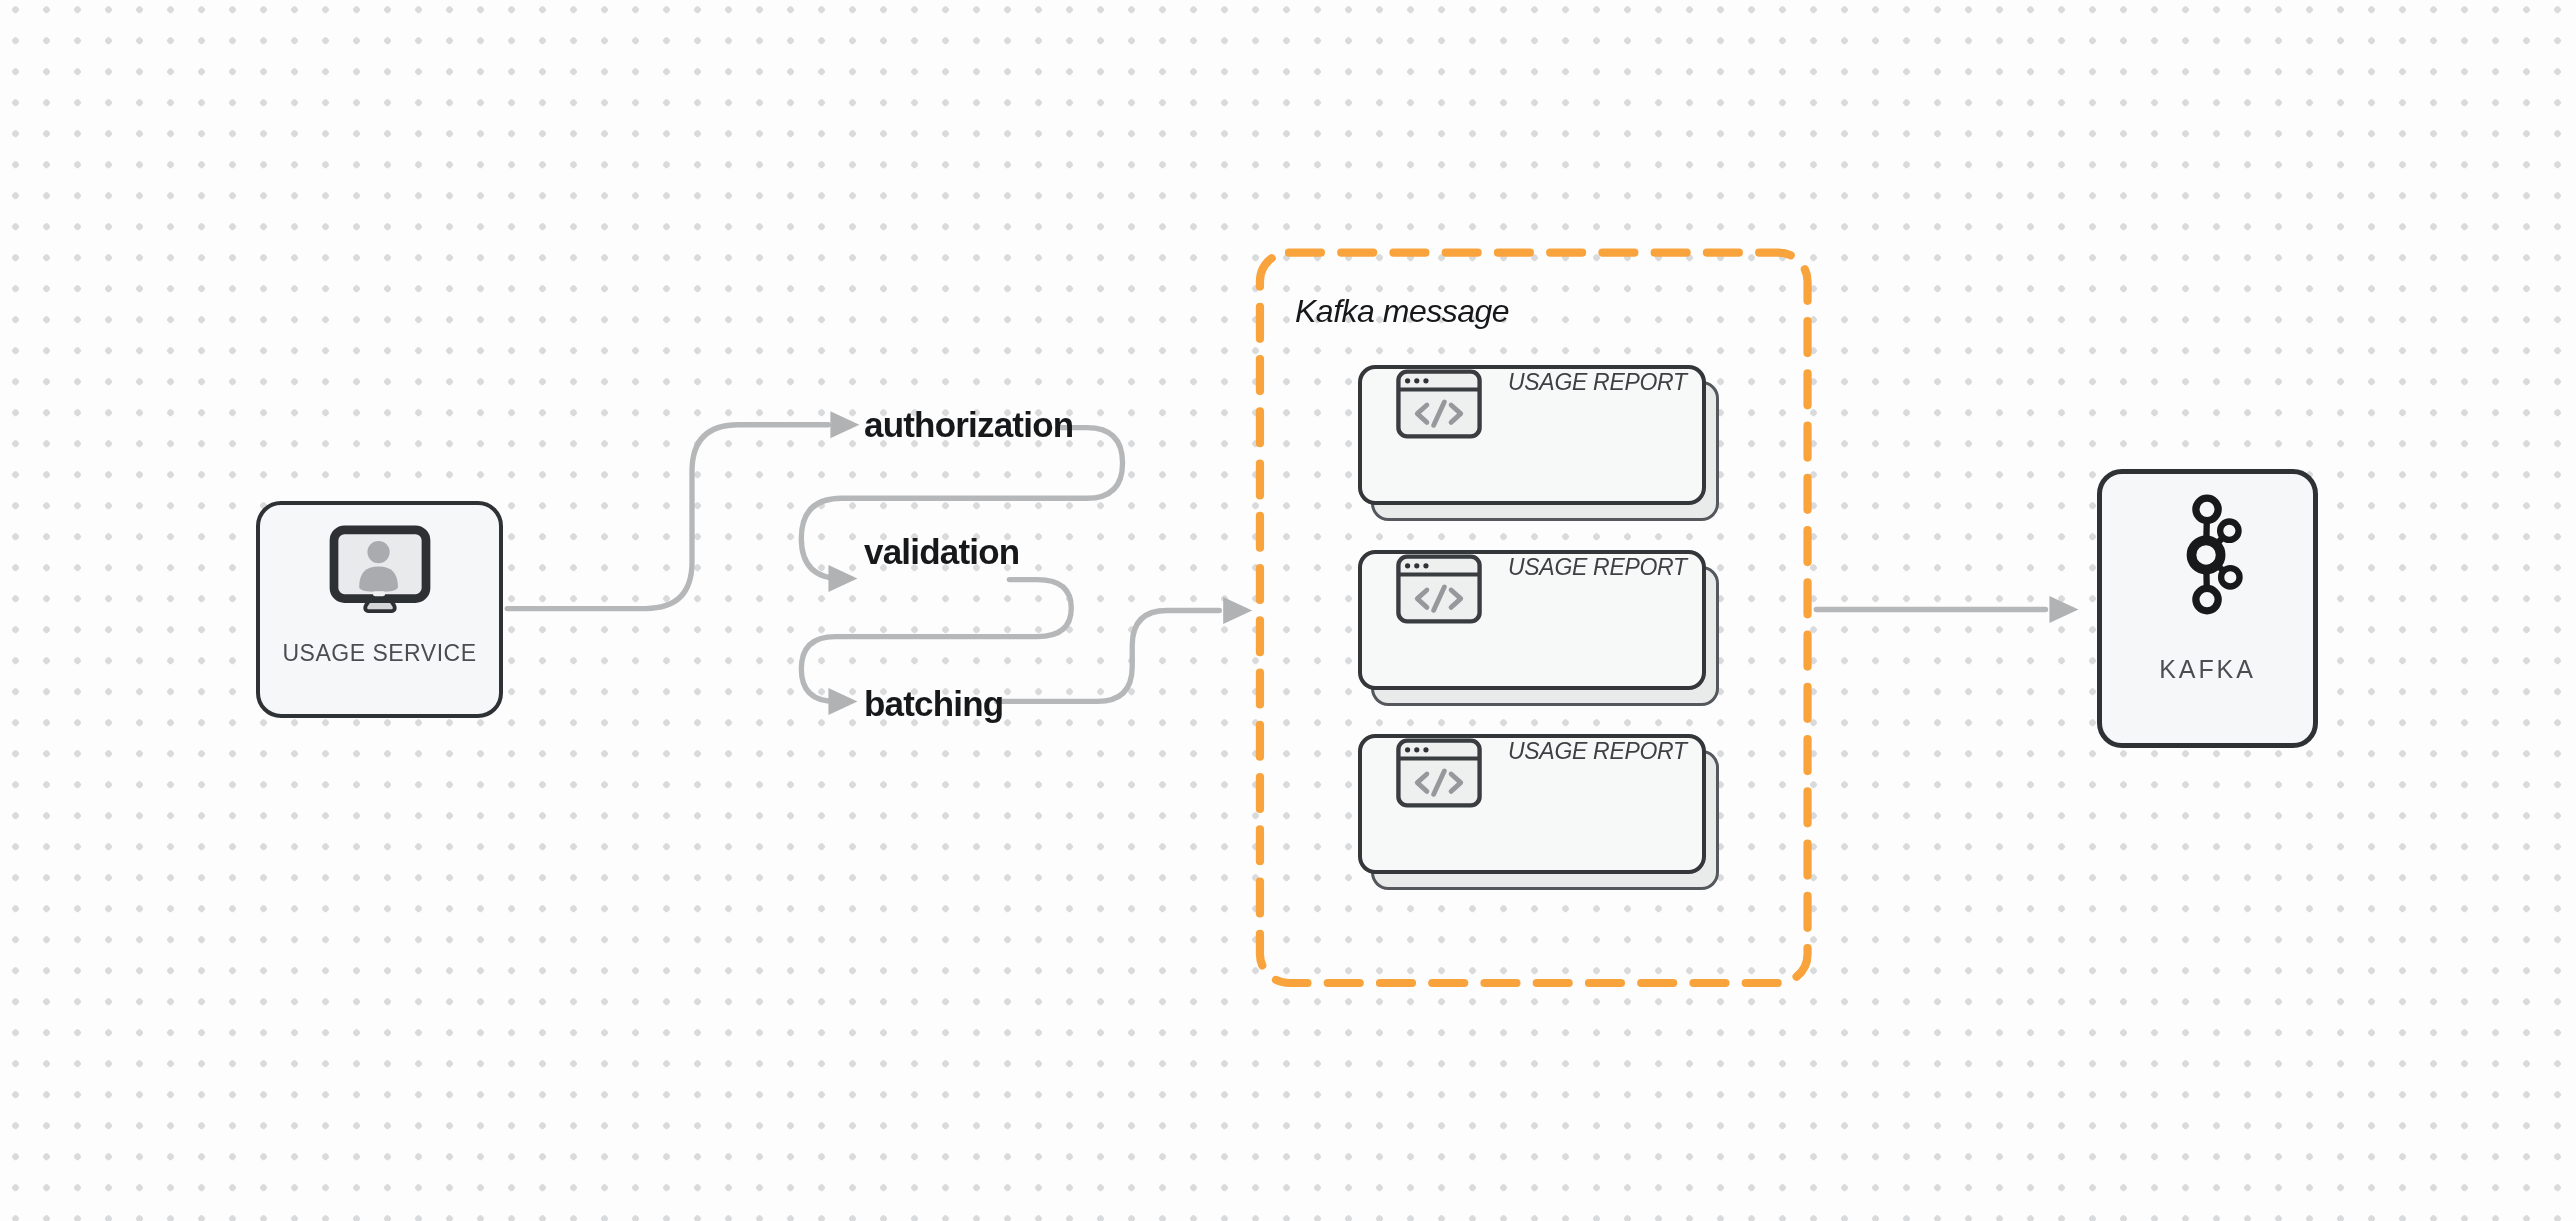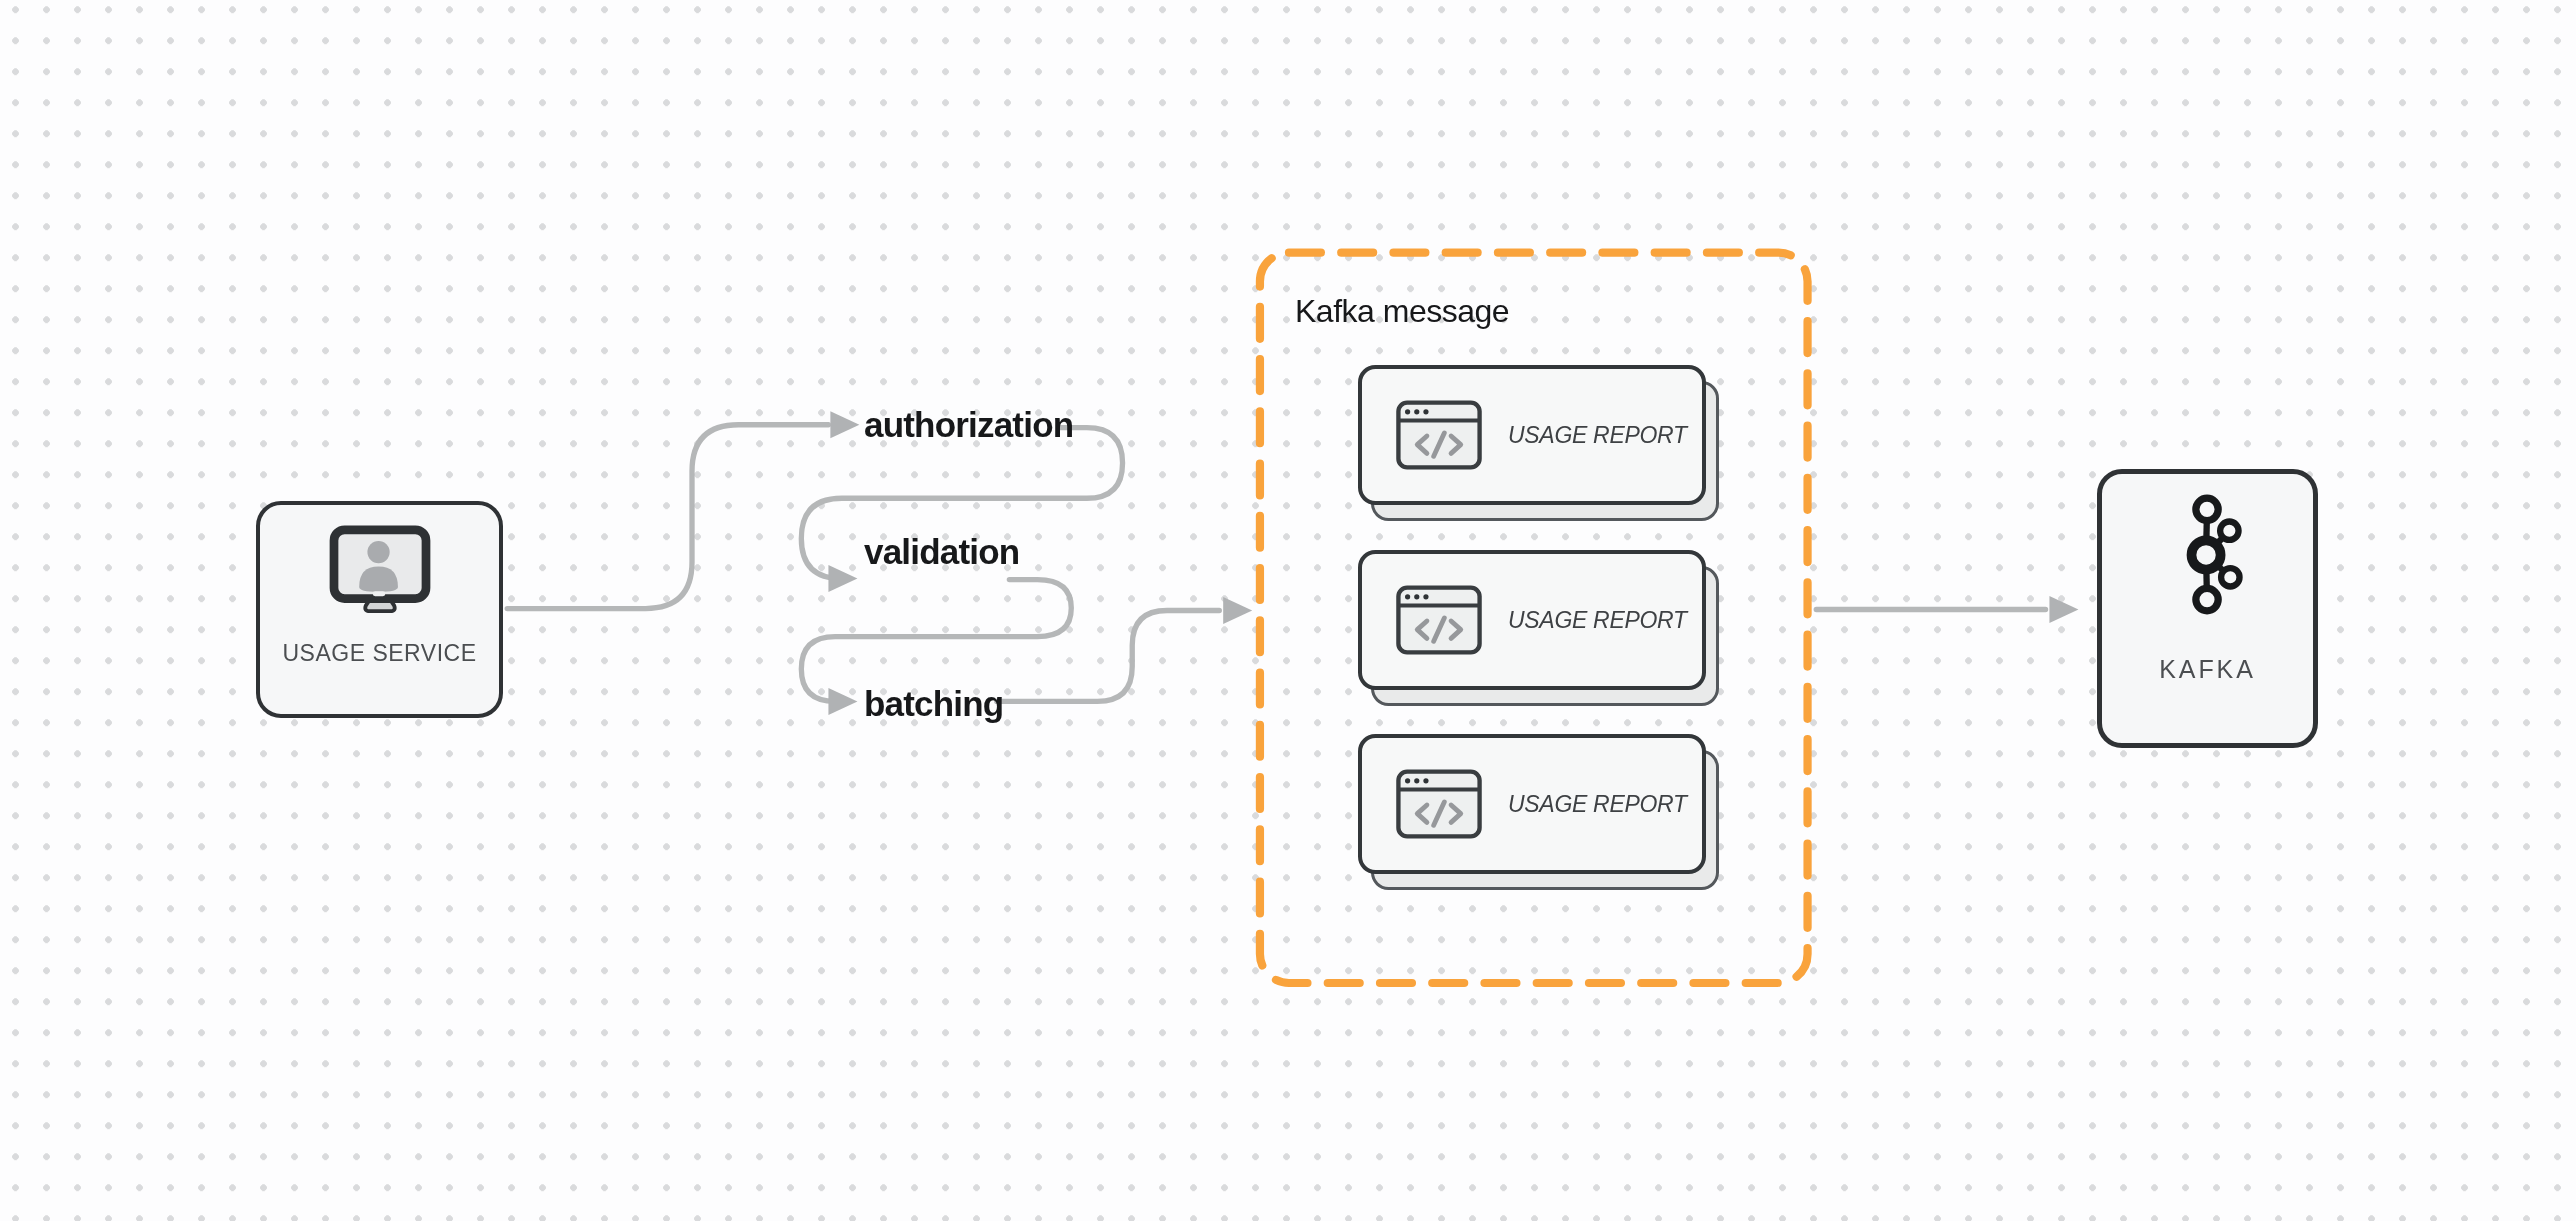--- a/index.html
+++ b/index.html
@@ -84,20 +84,21 @@
   }
   .group-title {
     position: absolute;
     left: 1295px;
     top: 293px;
     font-size: 32px;
     font-weight: 500;
     letter-spacing: -0.5px;
     color: var(--label-dark, #17181a);
     white-space: nowrap;
+    font-style: italic;
   }
   .card {
     position: absolute;
     left: 1358px;
     width: 348px;
     height: 140px;
   }
   .card-shadow {
     position: absolute;
     left: 12.6px; top: 15.5px;
@@ -109,21 +110,21 @@
   }
   .card-face {
     position: absolute;
     left: 0; top: 0;
     width: 100%; height: 100%;
     box-sizing: border-box;
     background: var(--card-fill, #f7f8f8);
     border: 4.8px solid var(--card-border, #33373a);
     border-radius: 17.4px;
     display: flex;
-    align-items: center;
+    align-items: flex-start;
     padding-left: 34px;
     gap: 26px;
   }
   .report-label {
     font-size: 23px;
     font-style: italic;
     font-weight: 500;
     letter-spacing: -0.3px;
     color: var(--report-text, #3e4144);
     white-space: nowrap;

